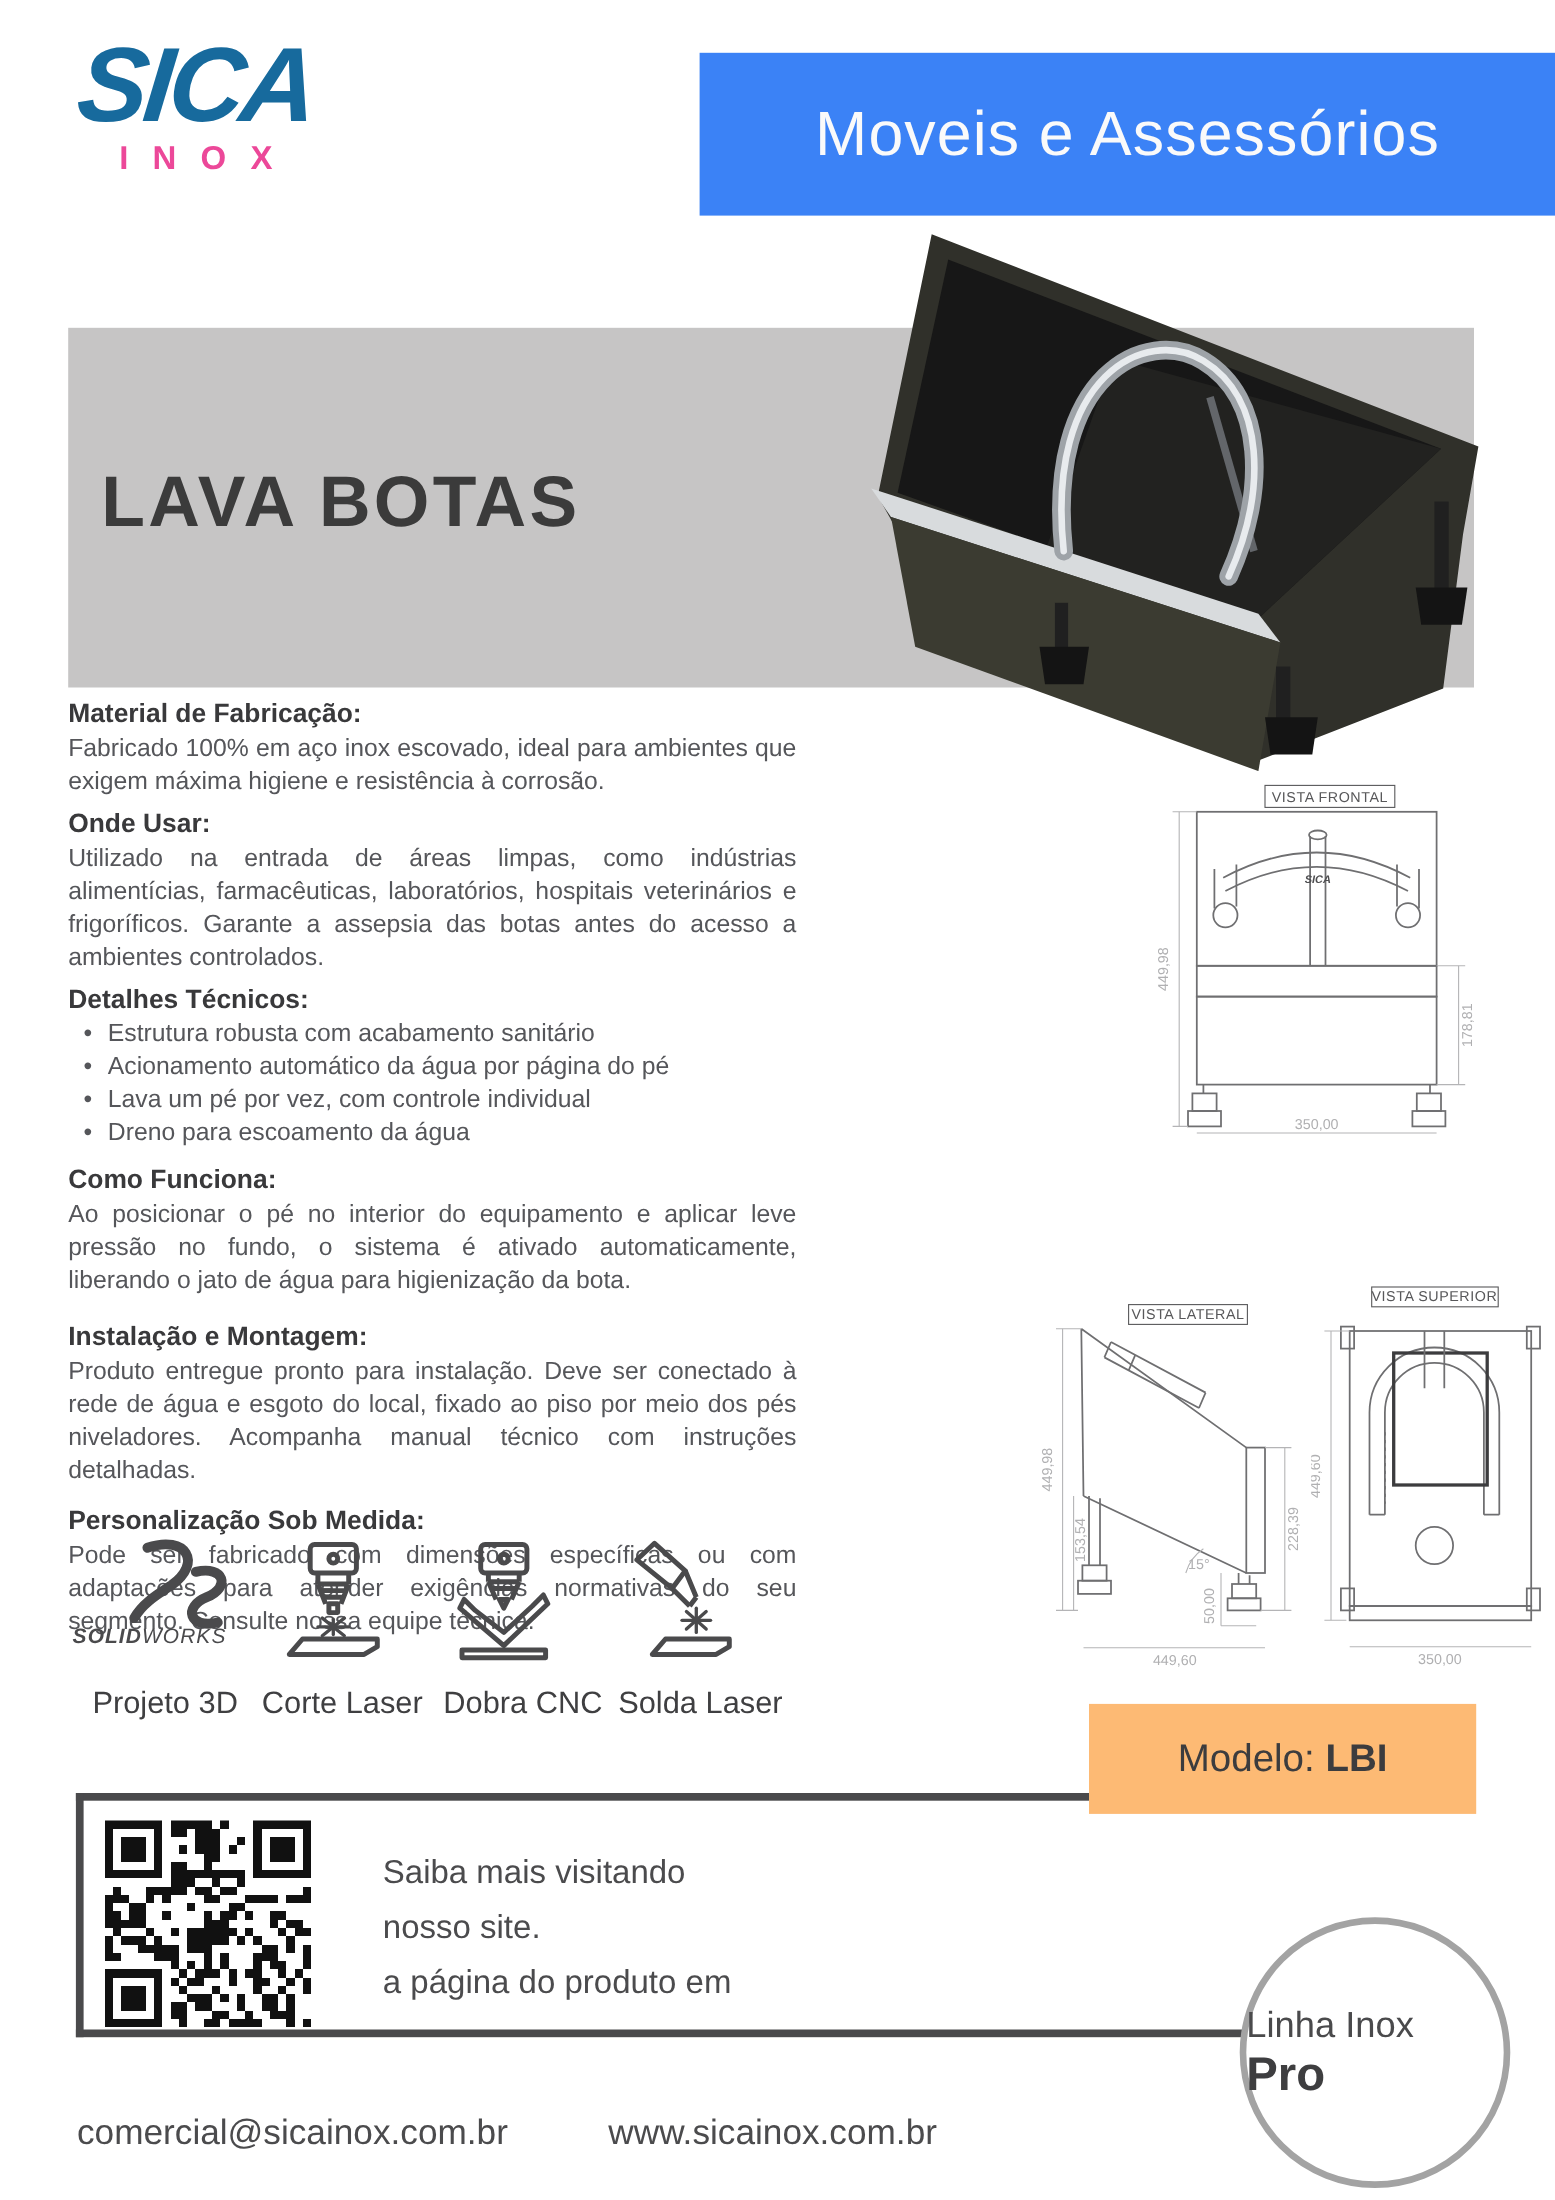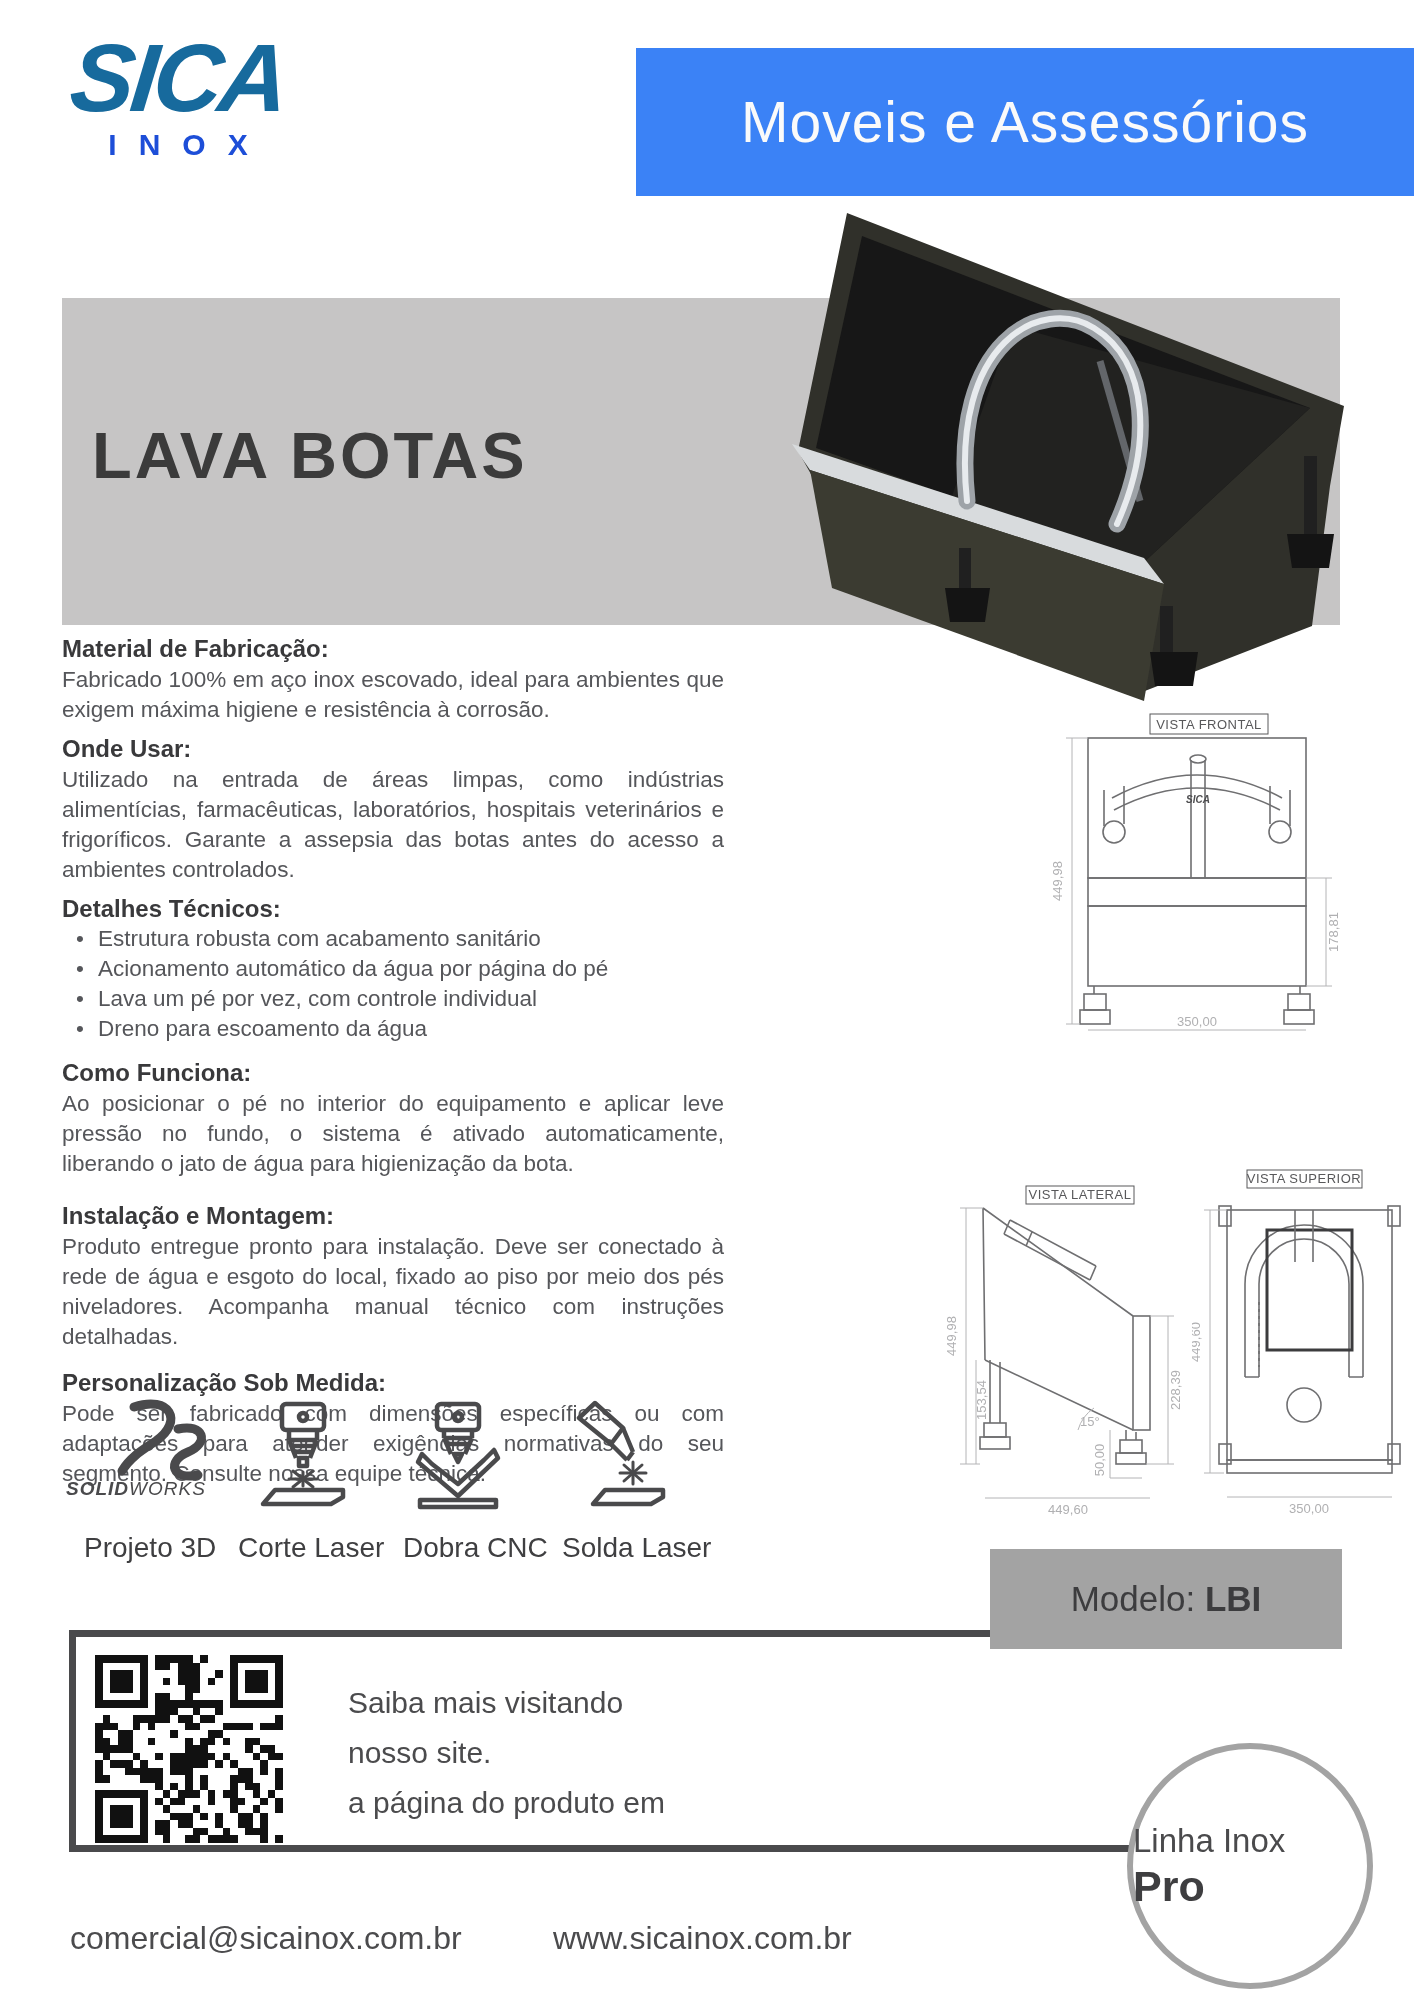--- a/index.html
+++ b/index.html
@@ -4,21 +4,21 @@
 <style>
   * { margin:0; padding:0; box-sizing:border-box; }
   html,body { background:#e8e8e8; }
   body { font-family:"Liberation Sans", sans-serif; }
   .page { position:relative; width:1414px; height:2000px; background:#ffffff; margin:0 auto; overflow:hidden; }
 
   
   .logo { position:absolute; left:28px; top:30px; width:300px; text-align:center; }
   .logo-main { display:block; font-size:96px; font-weight:800; font-style:italic; letter-spacing:-4px;
                color:#176a9d; transform:skewX(-6deg); line-height:1.0; }
-  .logo-sub { display:block; font-size:30px; font-weight:800; color:#1d4ed8; letter-spacing:22px;
+  .logo-sub { display:block; font-size:30px; font-weight:800; color:#ec4899; letter-spacing:22px;
               margin-top:2px; padding-left:22px; }
   .header-band { position:absolute; left:636px; top:48px; width:778px; height:148px; background:#3b82f6;
                  display:flex; align-items:center; justify-content:center; }
   .header-band span { color:#fafafa; font-size:57px; font-weight:400; letter-spacing:1px; }
 
   
   .banner { position:absolute; left:62px; top:298px; width:1278px; height:327px; background:#c6c5c5; }
   .hero-title { position:absolute; left:92px; top:418px; font-size:65px; font-weight:800;
                 letter-spacing:3px; color:#3b3b3b; z-index:2; }
   .product-art { position:absolute; left:712px; top:156px; width:645px; height:545px; z-index:3; }
@@ -46,21 +46,21 @@
   .dim-line { stroke:#b4b4b6; stroke-width:1; fill:none; }
   .dim-text { fill:#b0b0b2; font-size:13px; font-family:"Liberation Sans",sans-serif; }
   .label-text { fill:#58585a; font-size:13px; letter-spacing:0.5px; font-family:"Liberation Sans",sans-serif; }
   .label-box { stroke:#58585a; stroke-width:1; fill:#ffffff; }
 
   
   .qr-panel { position:absolute; left:69px; top:1630px; width:1066px; height:222px; background:#ffffff;
               border-left:7px solid #4a4a4c; border-top:7px solid #4a4a4c; border-bottom:7px solid #4a4a4c; z-index:1; }
   .qr-code { position:absolute; left:95px; top:1655px; width:188px; height:188px; z-index:2; }
   .qr-text { position:absolute; left:348px; top:1678px; font-size:30px; line-height:50px; color:#4b4b4d; z-index:2; }
-  .model-badge { position:absolute; left:990px; top:1549px; width:352px; height:100px; background:#a3a3a3;
+  .model-badge { position:absolute; left:990px; top:1549px; width:352px; height:100px; background:#fdba74;
                  display:flex; align-items:center; justify-content:center; z-index:3; }
   .model-badge span { font-size:35px; color:#3c3c3e; }
   .model-badge b { font-weight:800; }
   .circle-badge { position:absolute; left:1127px; top:1743px; width:246px; height:246px; border-radius:50%;
                   background:#ffffff; border:6px solid #a3a3a3; display:flex; flex-direction:column;
                   align-items:flex-start; justify-content:center; z-index:3; }
   .circle-line1 { font-size:33px; color:#4a4a4c; }
   .circle-line2 { font-size:43px; font-weight:800; color:#3e3e40; margin-top:2px; }
 
   

